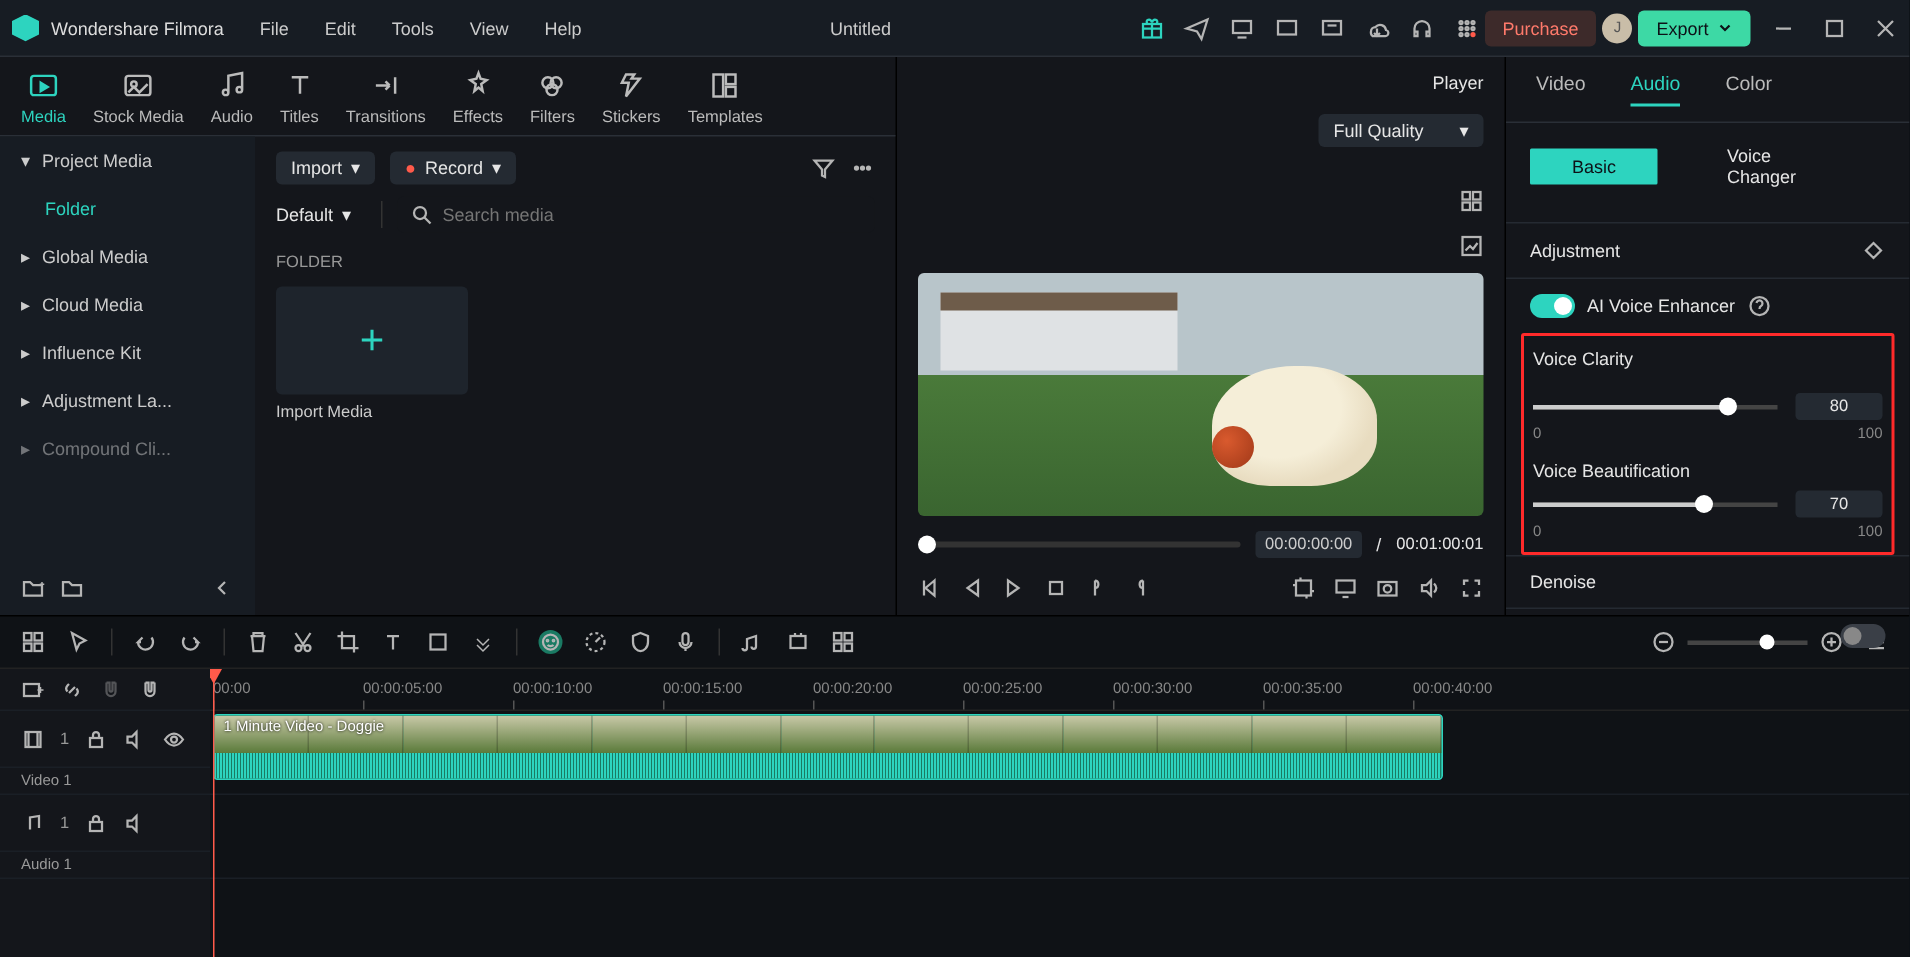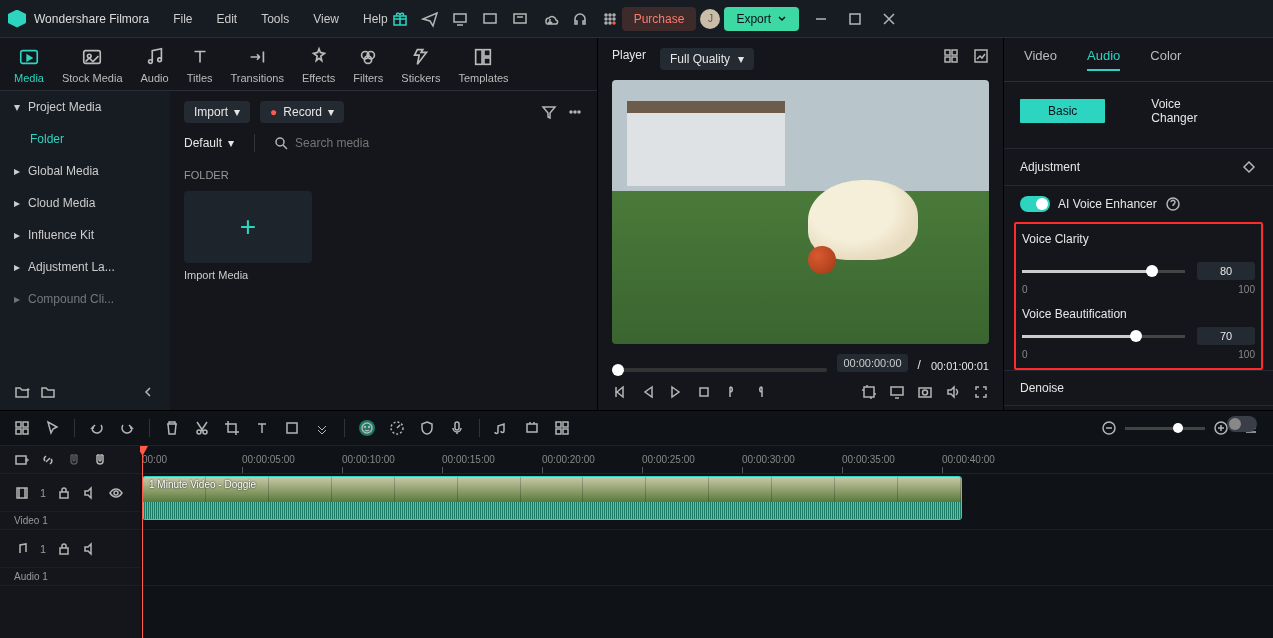--- a/index.html
+++ b/index.html
@@ -36,27 +36,27 @@
 .folder-label { font-size:11px; color:#999; margin:6px 0 10px; text-transform:uppercase; }
 .thumbs { display:flex; gap:14px; }
 .thumb { width:128px; display:flex; flex-direction:column; gap:6px; }
 .thumb-box { height:72px; background:#1e242c; border-radius:4px; display:flex; align-items:center; justify-content:center; position:relative; }
 .thumb-box.video { border:2px solid #2dd4bf; background:linear-gradient(135deg,#d4c9a8,#8a9676); }
 .dur { position:absolute; top:4px; right:4px; background:#000a; padding:1px 5px; font-size:10px; border-radius:2px; }
 .check { position:absolute; bottom:4px; right:4px; width:18px; height:18px; border-radius:50%; background:#2dd4bf; display:flex; align-items:center; justify-content:center; }
 .thumb-label { font-size:11px; color:#ccc; }
 .plus { font-size:28px; color:#2dd4bf; font-weight:200; }
 .panel-mid { width:406px; background:#14161b; display:flex; flex-direction:column; border-right:1px solid #000; }
-.player-head { display:flex; align-items:flex-start; padding:10px 14px; gap:14px; }
-.quality-sel { background:#242a32; padding:4px 10px; border-radius:4px; display:flex; align-items:center; gap:8px; font-size:12px; cursor:pointer; }
+.player-head { display:flex; align-items:flex-end; padding:10px 14px; gap:14px;flex-direction:column; }
+.quality-sel { background:#242a32; padding:4px 10px; border-radius:4px; display:flex; align-items:center; gap:24px; font-size:12px; cursor:pointer; }
 .preview { flex:1; margin:0 14px; border-radius:4px; overflow:hidden; position:relative; background:linear-gradient(to bottom,#b8c5ca 0%,#b8c5ca 42%,#4a7a3a 42%,#3a6530 100%); }
 .puppy { position:absolute; left:52%; top:38%; width:110px; height:80px; background:radial-gradient(ellipse at 40% 35%,#f5eed8 45%,#e8dcc0 70%); border-radius:50% 45% 40% 35%; }
 .ball { position:absolute; left:52%; top:63%; width:28px; height:28px; border-radius:50%; background:radial-gradient(circle at 35% 35%,#d95a2e,#a03818); }
 .house { position:absolute; left:4%; top:8%; width:42%; height:32%; background:#dfe2e4; border-top:12px solid #6e5c4a; }
-.scrubber { display:flex; align-items:flex-end; gap:10px; padding:10px 14px 6px; }
+.scrubber { display:flex; align-items:center; gap:10px; padding:10px 14px 6px; }
 .scrub-track { flex:1; height:4px; background:#333; border-radius:2px; position:relative; }
 .scrub-thumb { position:absolute; left:0; top:-4px; width:12px; height:12px; border-radius:50%; background:#fff; }
 .timecode { font-variant-numeric:tabular-nums; font-size:11px; color:#ccc; background:#242a32; padding:3px 6px; border-radius:3px; }
 .player-ctrls { display:flex; gap:12px; align-items:center; padding:6px 14px 10px; }
 .panel-right { flex:1; background:#14161b; display:flex; flex-direction:column; }
 .rtabs { display:flex; gap:30px; padding:10px 20px; border-bottom:1px solid #2a2f37; }
 .rtab { font-size:13px; color:#bbb; cursor:pointer; padding-bottom:6px; }
 .rtab.active { color:#2dd4bf; border-bottom:2px solid #2dd4bf; }
 .rsub { display:flex; gap:18px; padding:10px 16px; align-items:center; }
 .rsub-btn { padding:5px 28px; border-radius:1px; font-size:12px; cursor:pointer; }
@@ -107,20 +107,21 @@
 <div class="titlebar">
   <div class="logo"></div>
   <span class="app-name">Wondershare Filmora</span>
   <div class="menus">
     <span>File</span>
     <span>Edit</span>
     <span>Tools</span>
     <span>View</span>
     <span>Help</span>
   </div>
+  <div class="title-center">Untitled</div>
   <div class="tb-icons">
     <span class="ic" style="color:#2dd4bf">
         <svg viewBox="0 0 16 16">
           <rect x="2" y="5" width="12" height="9" stroke="currentColor"></rect>
           <path d="M8 5v9M2 8h12M5 5c-2-3 2-4 3-1M11 5c2-3-2-4-3-1" stroke="currentColor"></path>
         </svg>
       </span>
     <span class="ic">
         <svg viewBox="0 0 16 16">
           <path d="M1 8l14-6-4 13-3-5z"></path>

